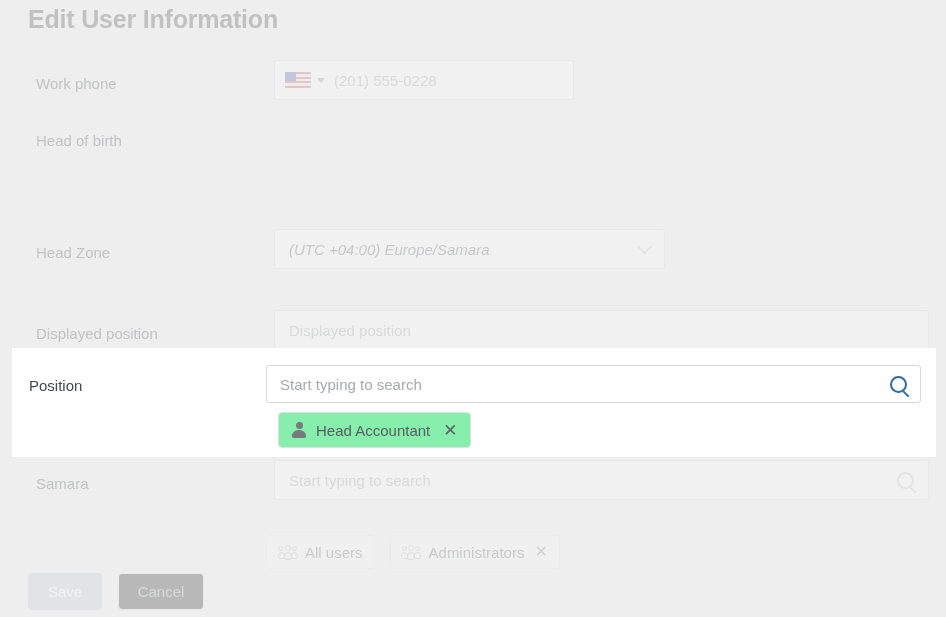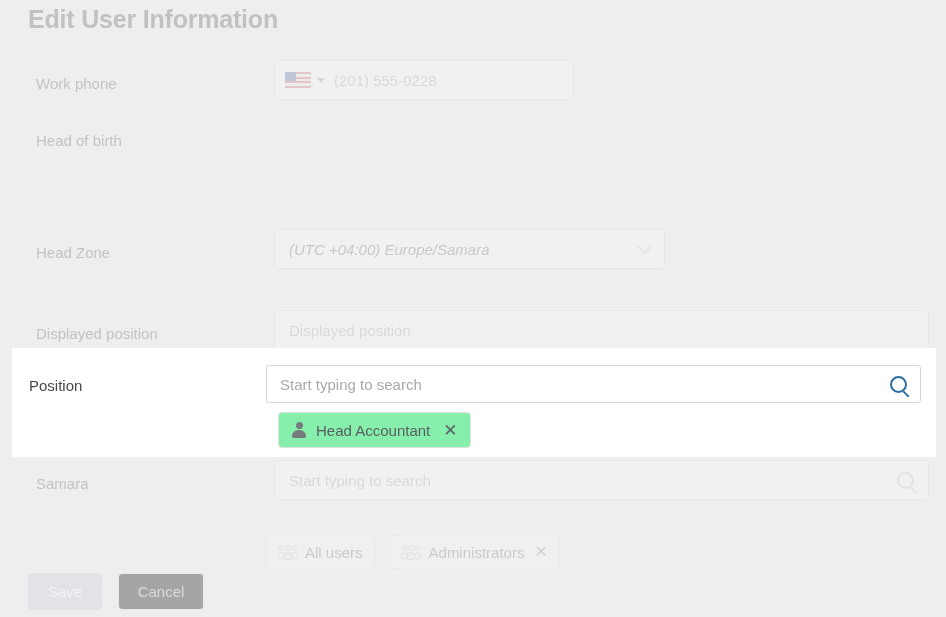--- a/index.html
+++ b/index.html
@@ -273,21 +273,21 @@
   .btn-save {
     left: 28px;
     width: 74px;
     background: #c5cbd6;
     color: #ffffff;
     border: 1px solid #c5cbd6;
   }
   .btn-cancel {
     left: 118px;
     width: 86px;
-    background: #000000;
+    background: #404040;
     color: #a8adb6;
     border: 1px solid #dfe2e7;
   }
 
   
   .highlight-box {
     position: absolute;
     left: 12px;
     top: 348px;
     width: 924px;

